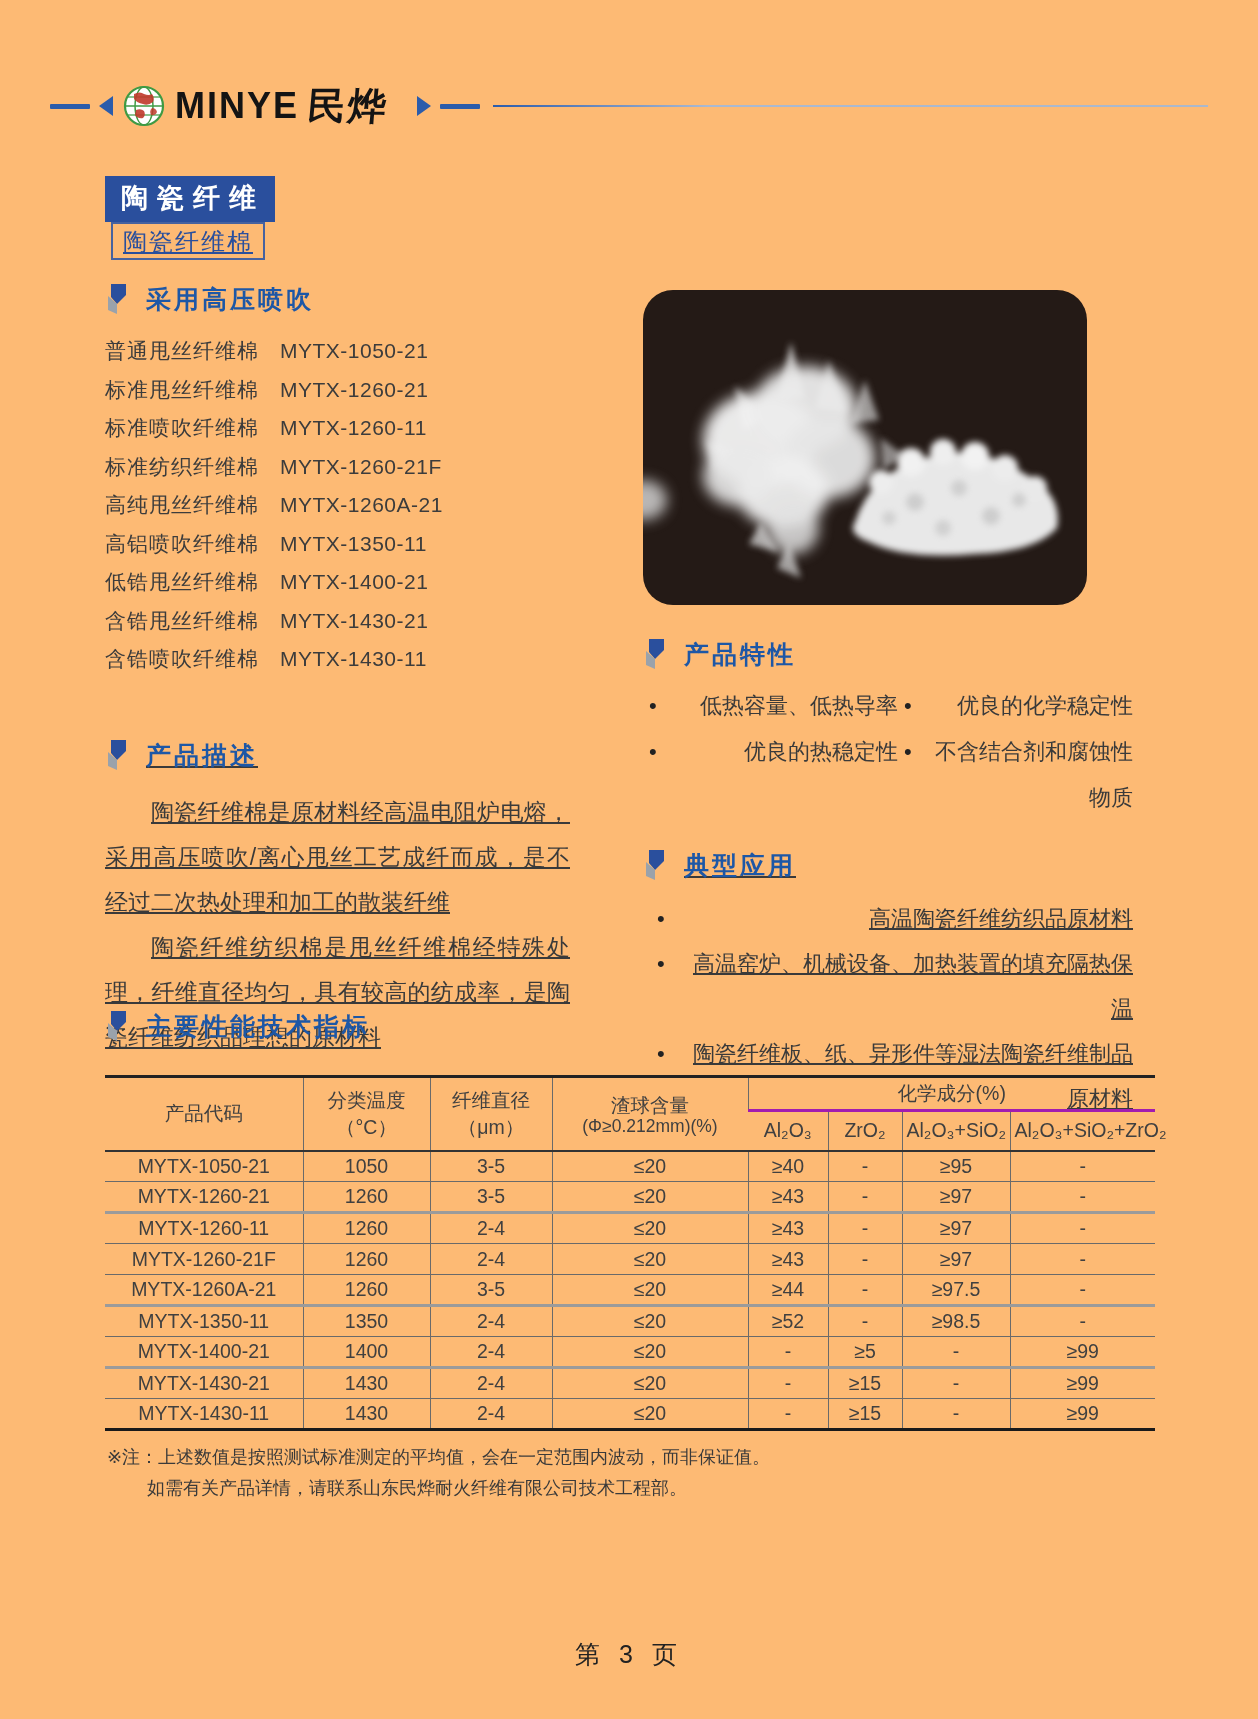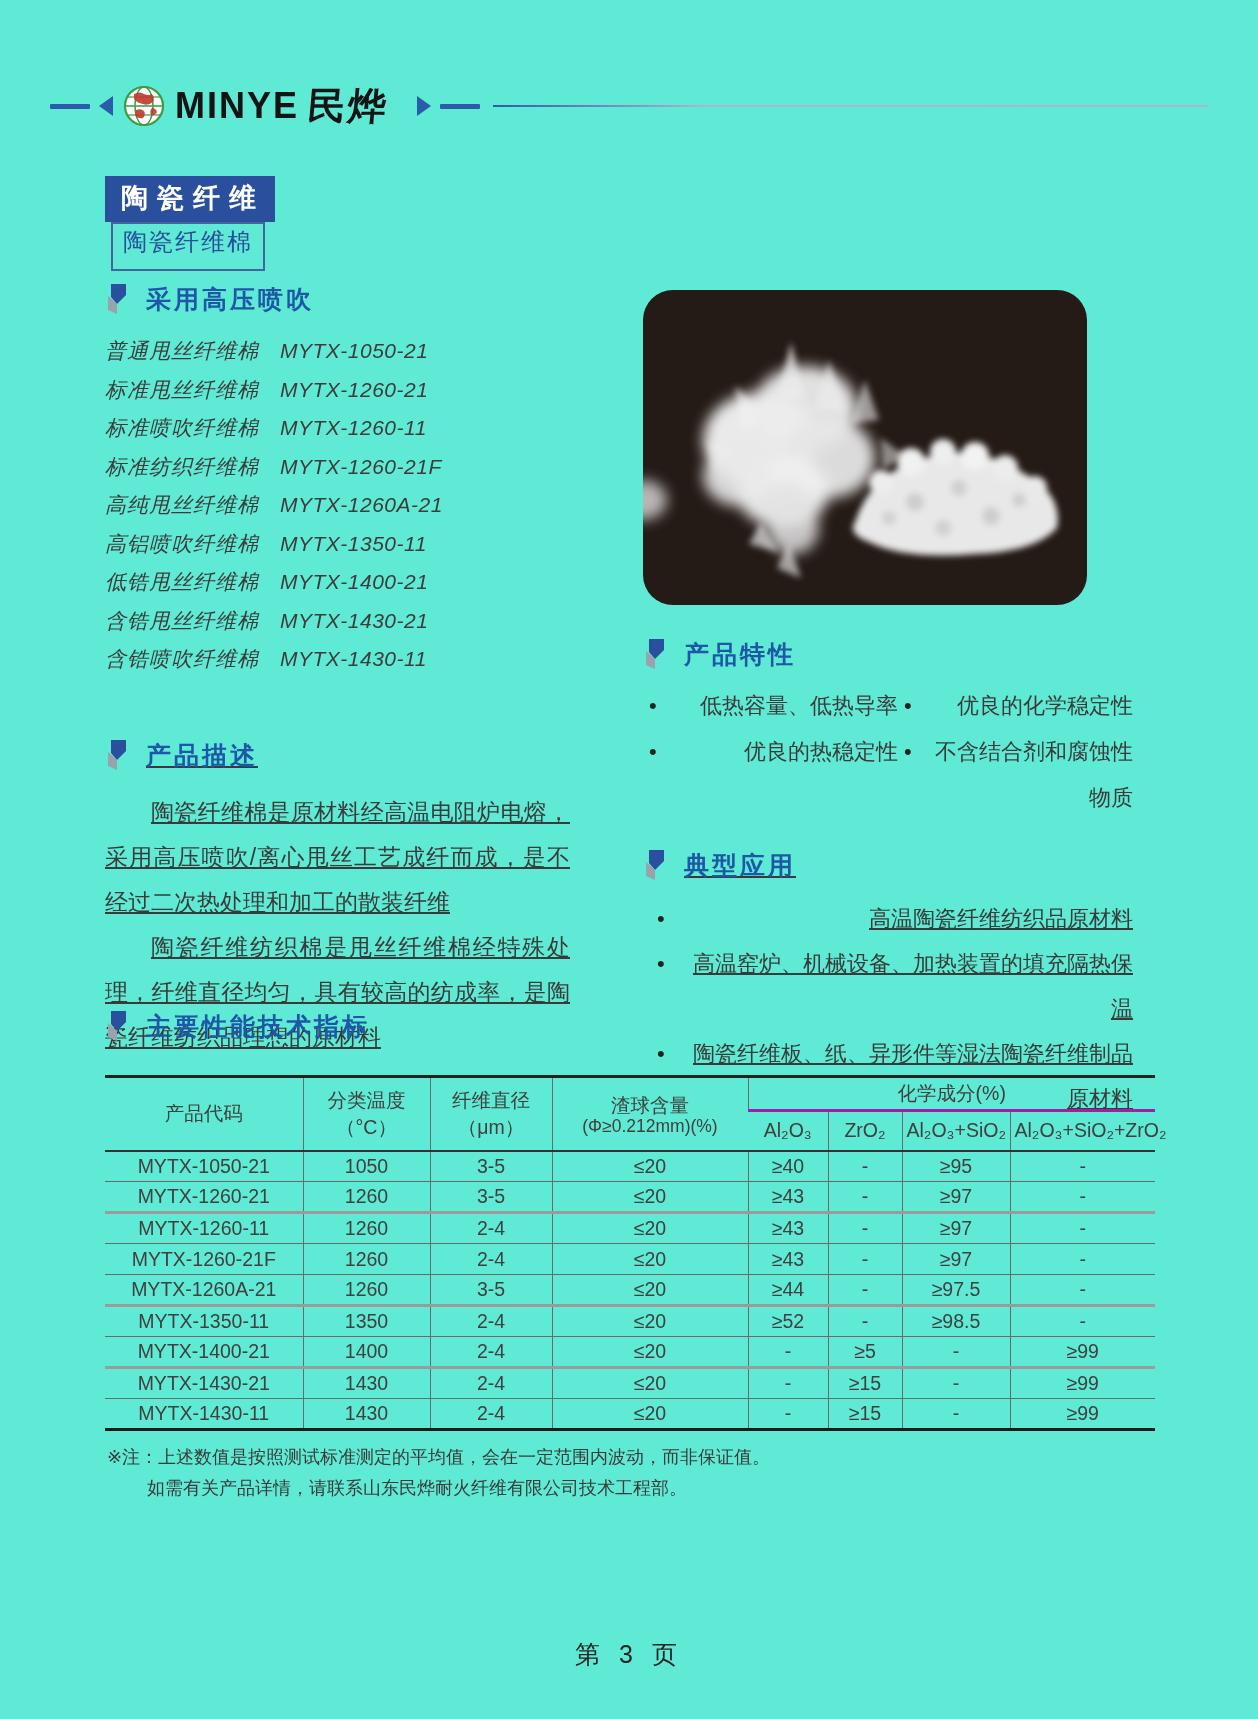--- a/index.html
+++ b/index.html
@@ -1,46 +1,46 @@
 <!DOCTYPE html>
 <html><head>
 <meta charset="utf-8">
 <style>
   html,body{margin:0;padding:0;background:#e8e8e8;}
-  .page{position:relative;width:1258px;height:1719px;margin:0 auto;background:#5eead4;
+  .page{position:relative;width:1258px;height:1719px;margin:0 auto;background:#fdba74;
         font-family:"Liberation Sans","DejaVu Sans",sans-serif;color:#3a3a3a;overflow:hidden;}
 
   
   .brand-header{position:absolute;top:84px;left:50px;right:50px;display:flex;align-items:center;gap:9px;}
   .dash{width:40px;height:5px;background:#2b5cab;border-radius:1px;flex:0 0 auto;}
   .tri{width:0;height:0;border-top:10px solid transparent;border-bottom:10px solid transparent;flex:0 0 auto;}
   .tri-left{border-right:14px solid #2b5cab;}
   .tri-right{border-left:14px solid #2b5cab;}
   .brand-en{font-size:36px;font-weight:bold;color:#141414;letter-spacing:2px;line-height:42px;}
   .brand-cn{font-size:38px;font-weight:900;color:#141414;transform:skewX(-5deg);letter-spacing:2px;line-height:42px;
             font-family:"Liberation Serif","DejaVu Serif",serif;}
   .brand-rule{flex:1 1 auto;height:2px;background:linear-gradient(to right,#2b5cab,#a9b9d2 30%,#aab8cc);margin-left:4px;}
 
   
   .titleblock{position:absolute;top:176px;left:105px;}
   .title-main{display:inline-block;background:#2a4f9d;color:#fff;font-size:27px;font-weight:bold;
               letter-spacing:9px;padding:4px 10px 6px 16px;}
   .title-sub{display:table;border:2px solid #47629f;color:#2a4f9d;font-size:24px;font-weight:500;
-             letter-spacing:2px;padding:2px 10px 11px 10px;margin-top:0px;margin-left:6px;}
+             letter-spacing:2px;padding:2px 10px 0 10px;margin-top:0px;margin-left:6px;text-decoration:underline;}
 
   
   .sec-head{display:flex;align-items:center;gap:20px;color:#1d57a6;font-size:25px;font-weight:bold;letter-spacing:3px;}
   .sec-head svg{flex:0 0 auto;}
 
   
   .col-left{position:absolute;top:283px;left:105px;width:465px;}
   .col-right{position:absolute;top:283px;left:643px;width:490px;text-align:right;}
 
   .codes-list{margin-top:16px;}
-  .code-row{display:flex;font-size:21px;color:#3c3c3c;line-height:38.5px;font-style:italic;}
+  .code-row{display:flex;font-size:21px;color:#3c3c3c;line-height:38.5px;}
   .code-row .pname{width:175px;letter-spacing:1px;}
   .code-row .pcode{letter-spacing:0.5px;}
 
   .desc-sec{margin-top:60px;text-decoration:underline;}
   .desc-par{margin:0;font-size:23px;line-height:45px;text-align:justify;text-indent:2em;color:#3a3a3a;}
   .desc-sec .desc-par:first-of-type{margin-top:18px;}
 
   
   .photo{position:relative;top:7px;width:444px;height:315px;}
 

